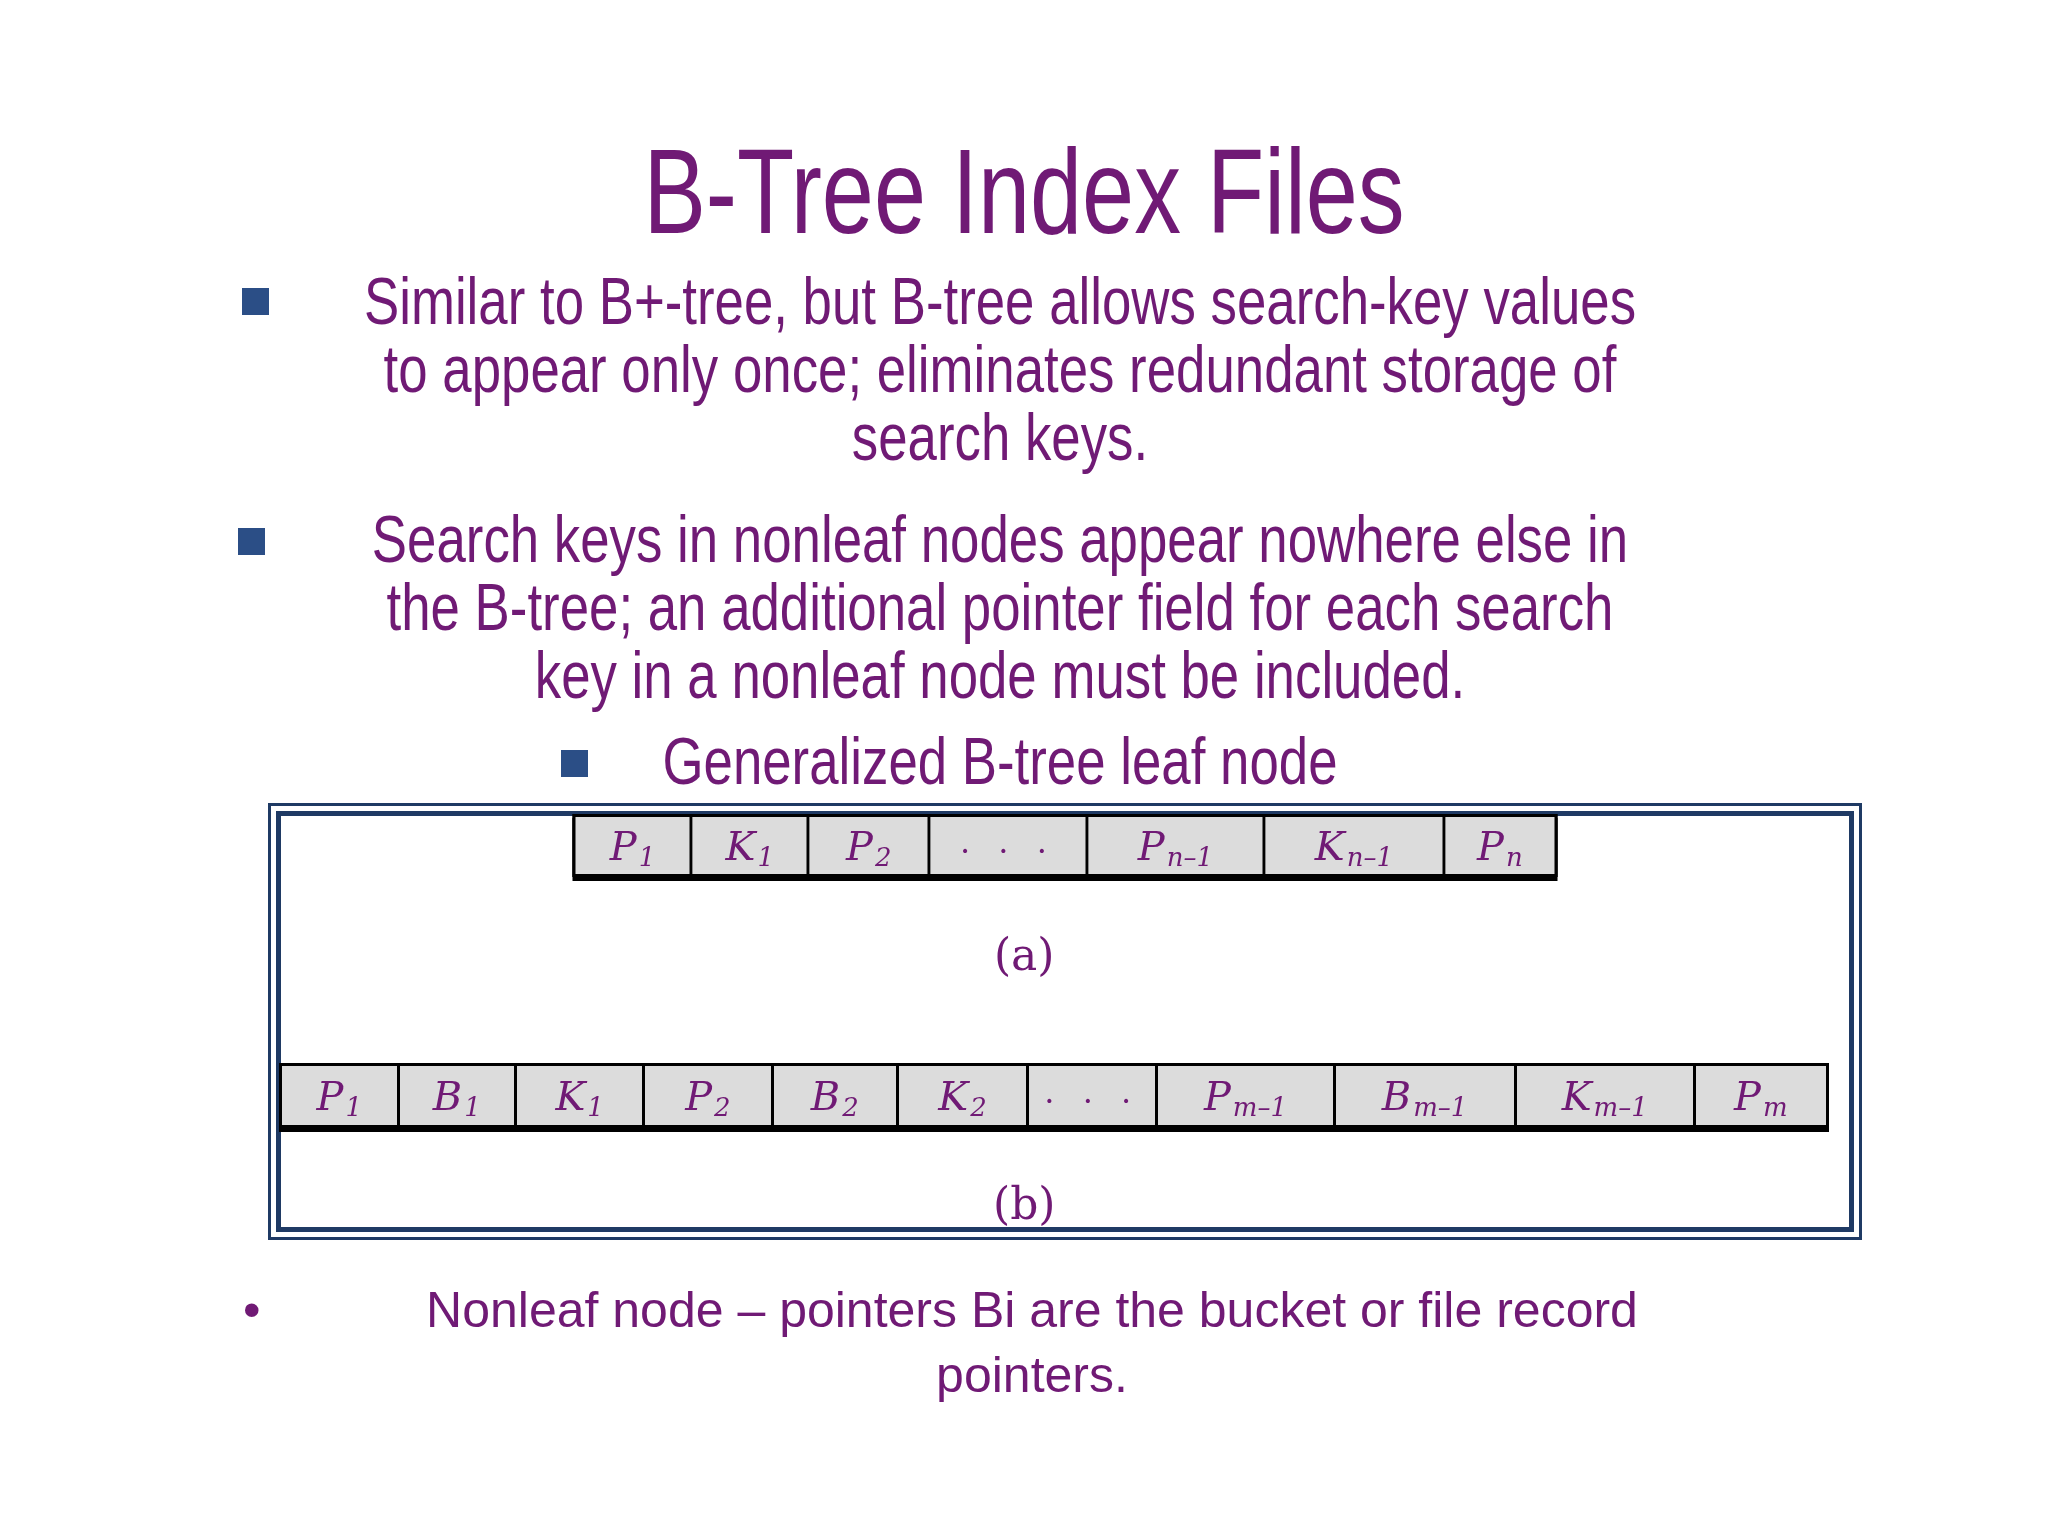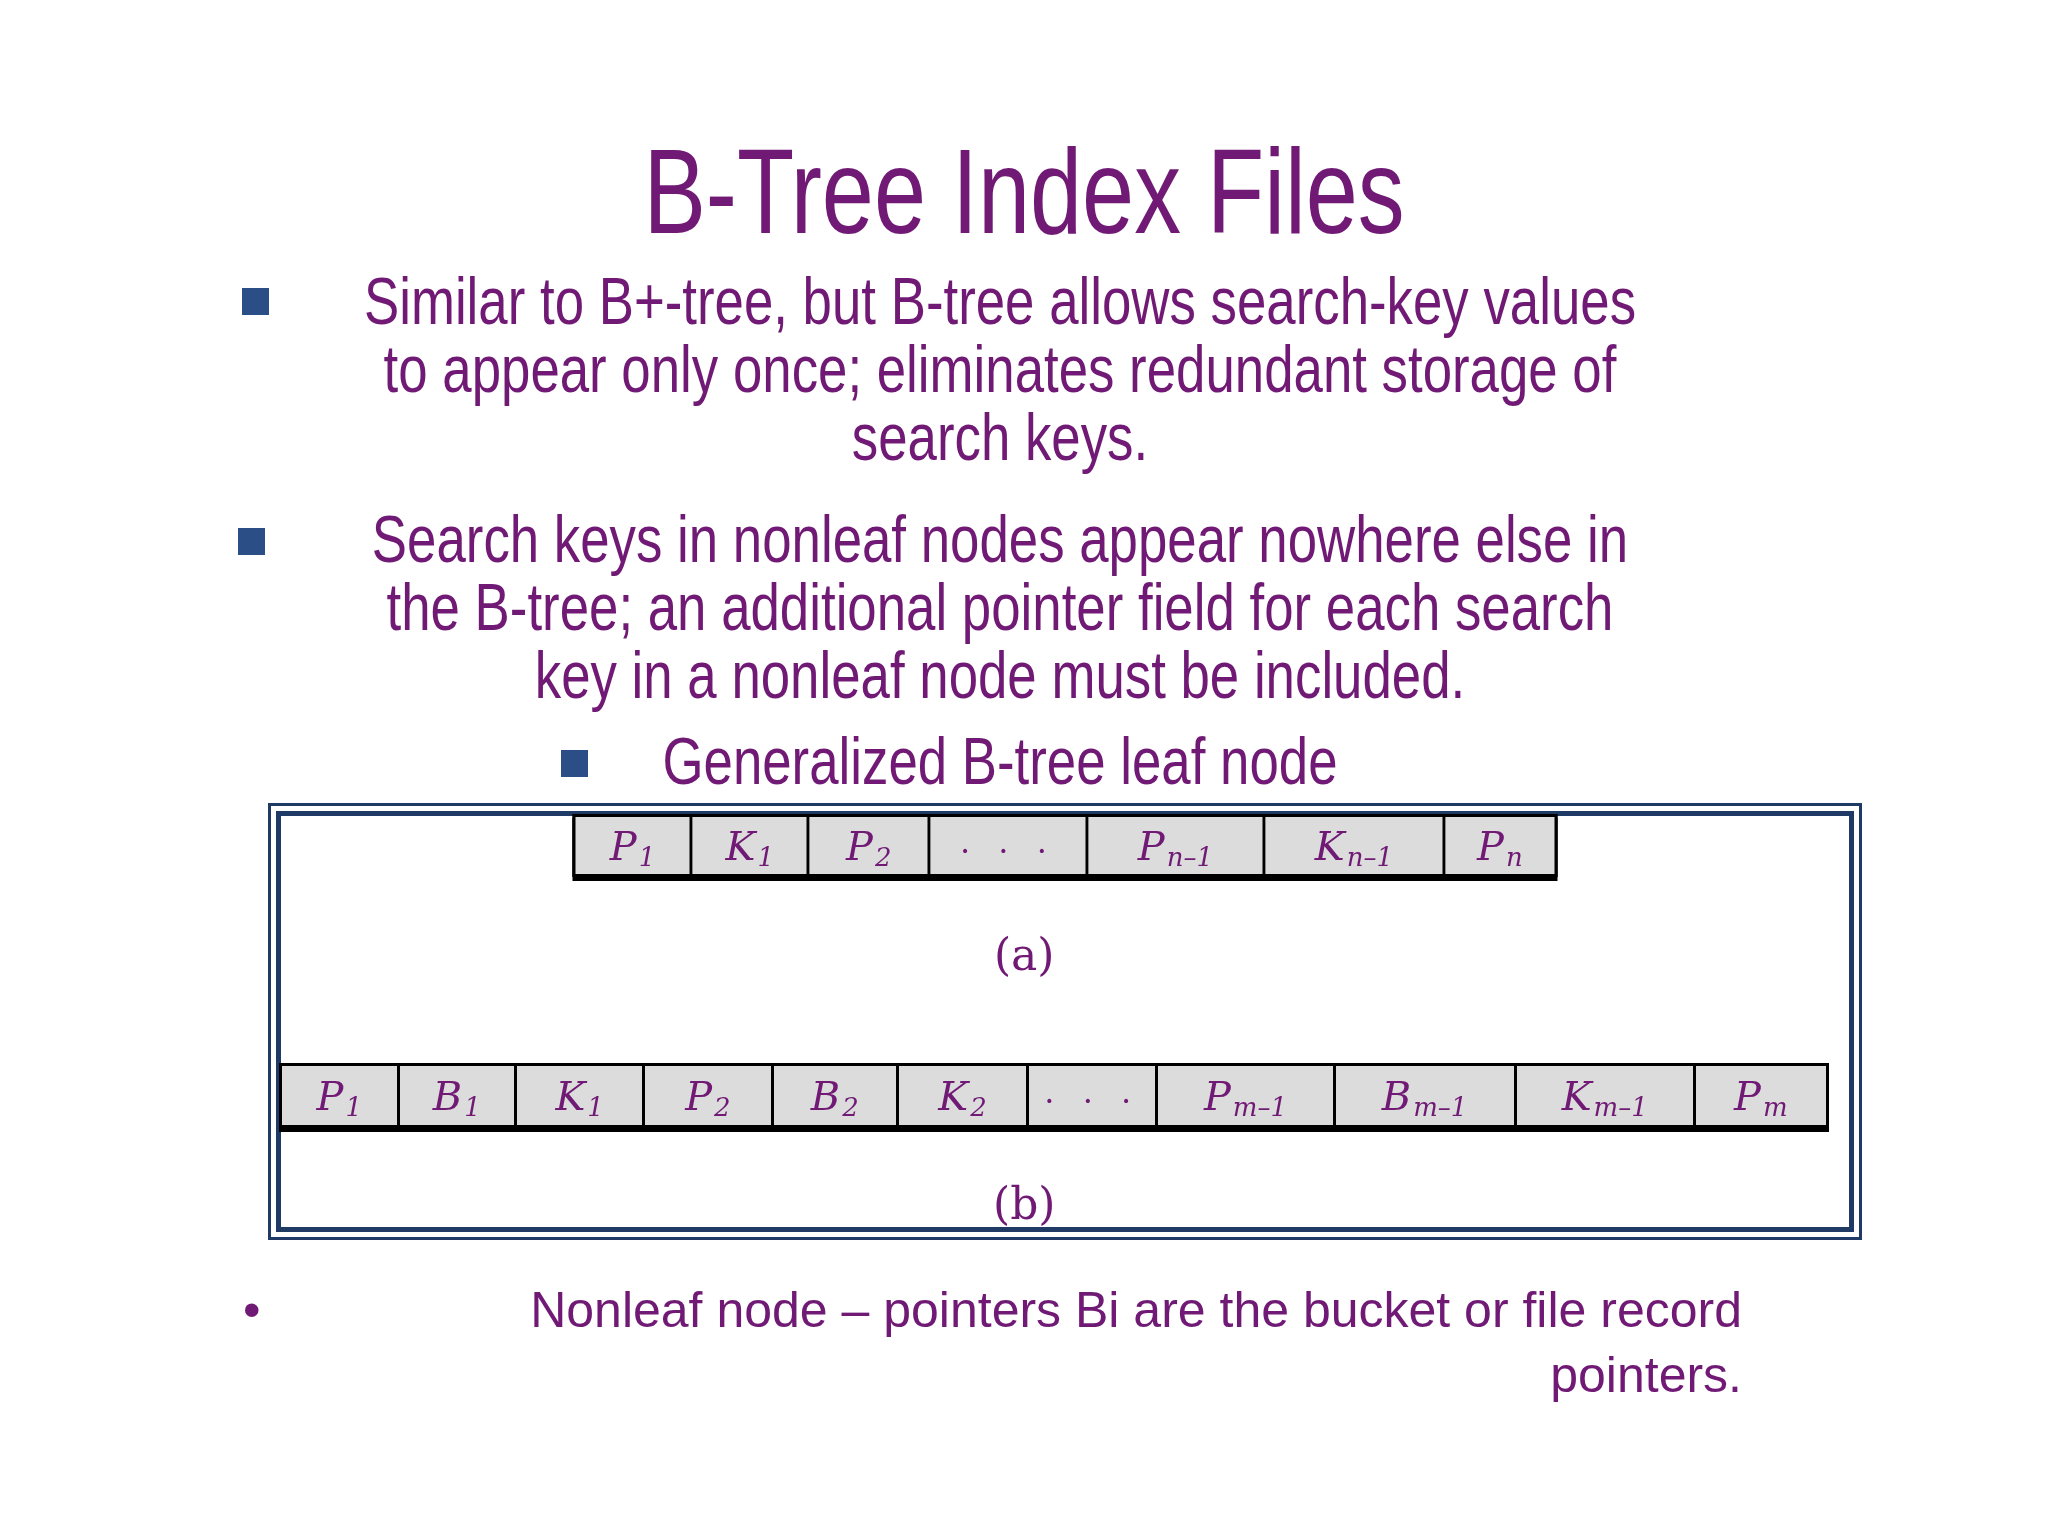--- a/index.html
+++ b/index.html
@@ -61,21 +61,21 @@
     font-family:"DejaVu Serif",serif; font-size:44px; line-height:44px;
   }
   .label-a{ top:117px; }
   .label-b{ top:366px; }
   
   .footer-dot{
     position:absolute; left:243px; top:1278px;
     font-size:50px; line-height:65px;
   }
   .footer-text{
-    position:absolute; left:322px; top:1278px; width:1420px; text-align:right;
+    position:absolute; left:322px; top:1278px; width:1420px; text-align:center;
     font-size:50px; line-height:65px; white-space:pre-line;
   }
 </style>
 </head>
 <body>
 
 <div class="slide">
 
   <div class="title">B-Tree Index Files</div>
 

